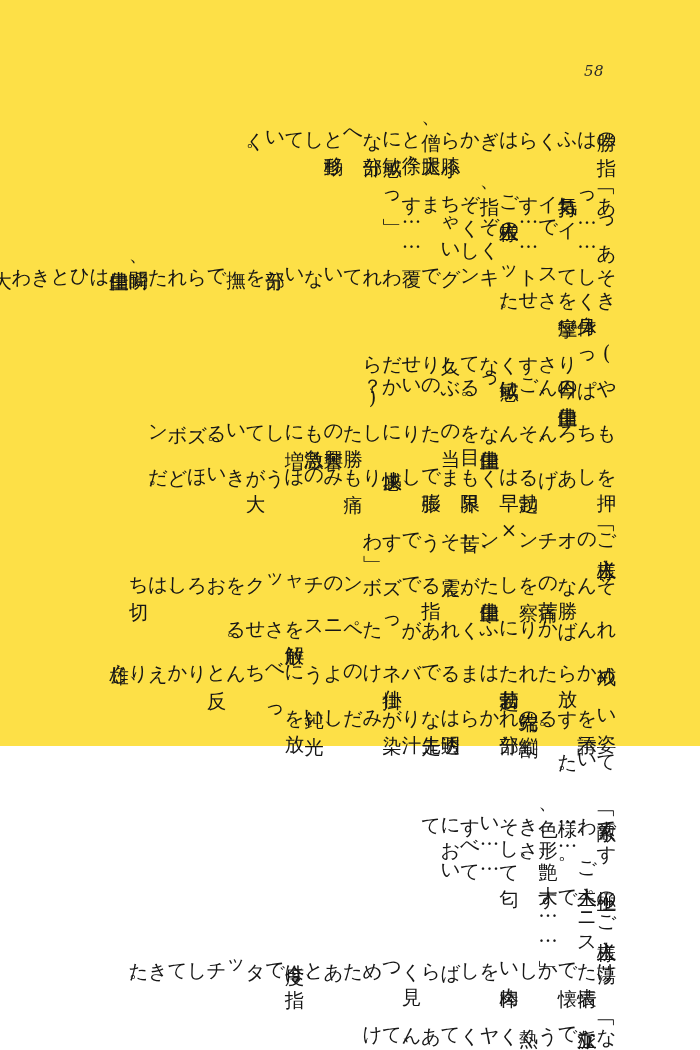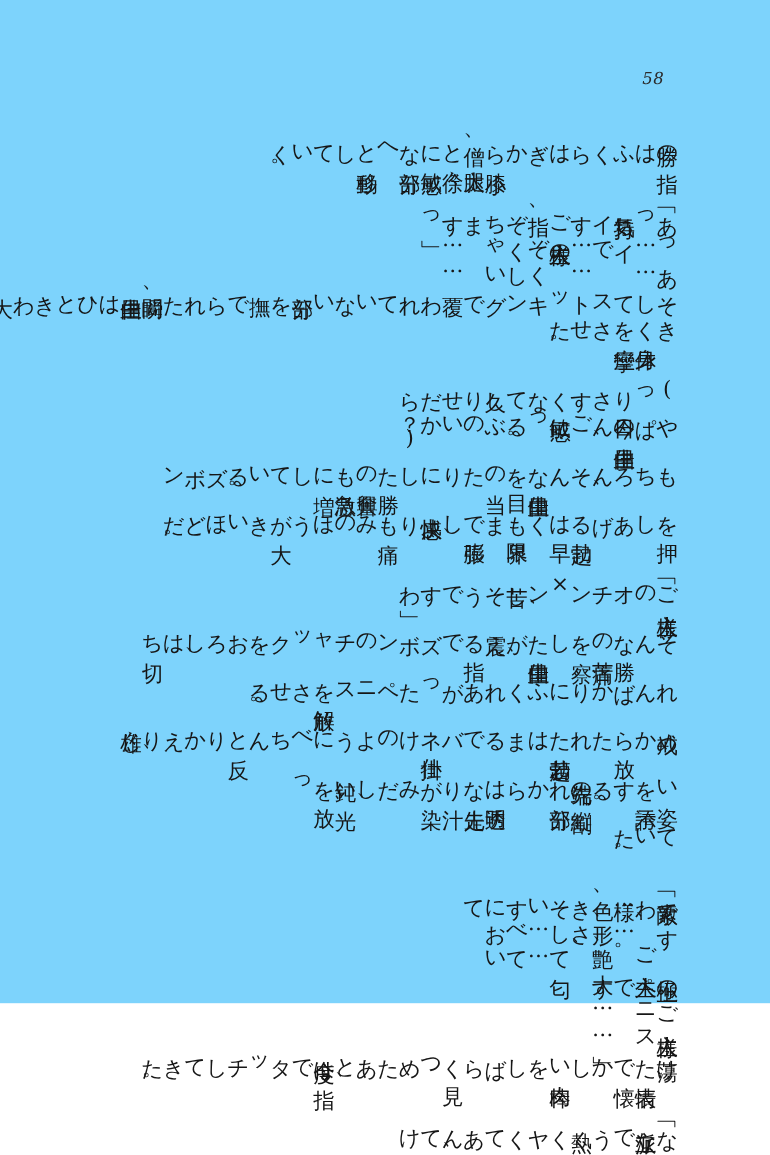--- a/index.html
+++ b/index.html
@@ -11,22 +11,22 @@
     width: 700px;
     height: 1050px;
     overflow: hidden;
     font-family: "DejaVu Serif", "Liberation Serif", serif;
     color: #1a1a1a;
   }
 
   #page {
     position: relative;
     width: 700px;
-    height: 912px;
-    background: #7dd3fc;
+    height: 746px;
+    background: #fde047;
     box-sizing: border-box;
   }
 
   
   #page-number {
     position: absolute;
     top: 62px;
     right: 96px;
     font-size: 15px;
     font-style: italic;

